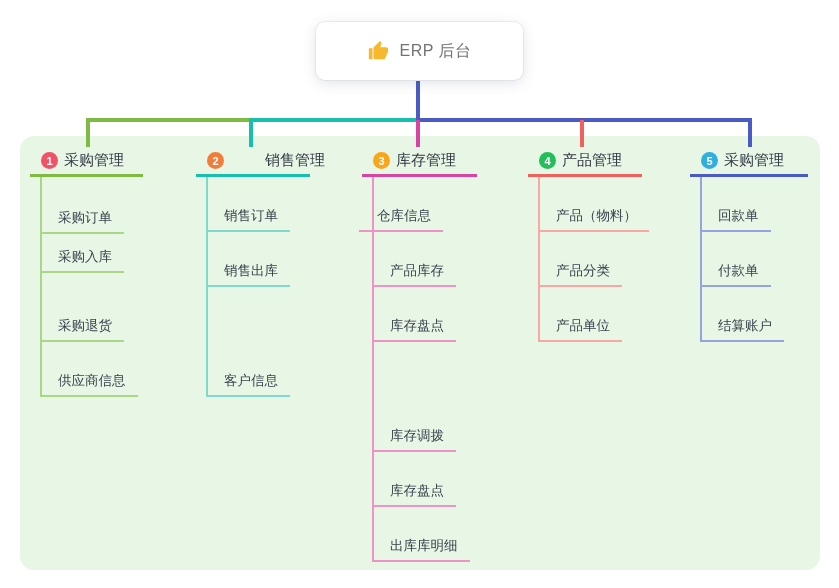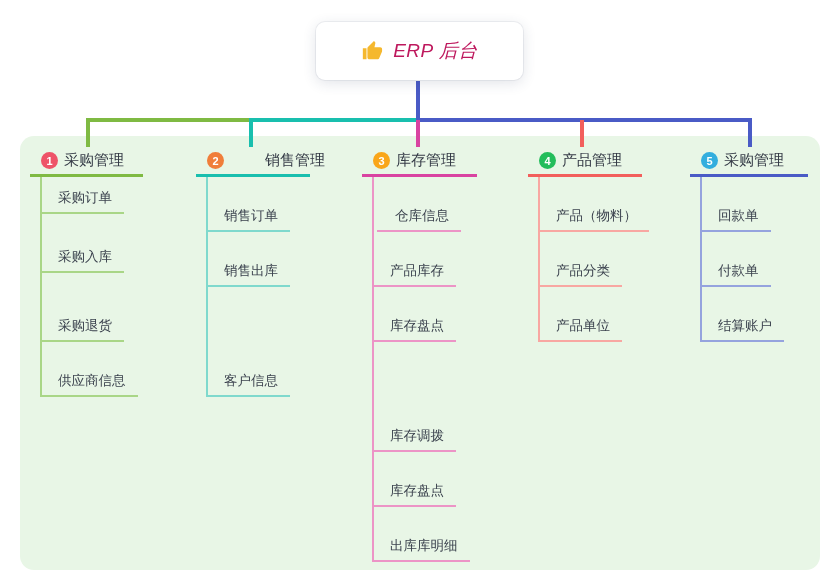--- a/index.html
+++ b/index.html
@@ -11,21 +11,21 @@
     position:absolute;left:20px;top:136px;width:800px;height:434px;
     border-radius:14px;
   }
   .root-node{
     position:absolute;left:316px;top:22px;width:207px;height:58px;
     background:#ffffff;border-radius:9px;
     box-shadow:0 3px 14px rgba(40,60,90,.14),0 0 0 1px #f1f2f4;
     display:flex;align-items:center;justify-content:center;gap:10px;
     cursor:pointer;z-index:3;
   }
-  .root-label{font-size:19px;color:#be185d;letter-spacing:.5px;font-style:italic;}
+  .root-label{font-size:16px;color:#737373;letter-spacing:.5px;}
   .line{position:absolute;z-index:1;}
   .badge{
     position:absolute;top:152px;width:17px;height:17px;border-radius:50%;
     color:#fff;font-size:11px;font-weight:bold;
     display:flex;align-items:center;justify-content:center;z-index:2;
   }
   .branch-label{
     position:absolute;top:151px;font-size:15px;font-weight:500;
     color:#343a46;z-index:2;cursor:pointer;
   }
@@ -58,38 +58,38 @@
     <svg width="22" height="22" viewBox="0 0 24 24" style="fill: rgb(245, 184, 46);">
       <path d="M2 21h4V9H2v12zM23 10c0-1.1-.9-2-2-2h-6.31l.95-4.57.03-.32c0-.41-.17-.79-.44-1.06L14.17 1 7.59 7.59C7.22 7.95 7 8.45 7 9v10c0 1.1.9 2 2 2h9c.83 0 1.54-.5 1.84-1.22l3.02-7.05c.09-.23.14-.47.14-.72v-2z"></path>
     </svg>
     <span class="root-label">ERP 后台</span>
   </div>
 
   <div class="badge" style="left: 41px; background-color: rgb(238, 83, 104);">1</div>
   <div class="branch-label" style="left:64px;">采购管理</div>
   <div class="hline" style="left: 30px; top: 174px; width: 113px; background-color: rgb(127, 186, 67);"></div>
   <div class="rail" style="left: 40px; top: 177px; height: 220px; background-color: rgb(169, 214, 135);"></div>
-  <div class="child" style="left: 40px; top: 188px; border-bottom-color: rgb(169, 214, 135);">采购订单</div>
+  <div class="child" style="left: 40px; top: 208px; border-bottom-color: rgb(169, 214, 135);">采购订单</div>
   <div class="child" style="left: 40px; top: 247px; border-bottom-color: rgb(169, 214, 135);">采购入库</div>
   <div class="child" style="left: 40px; top: 316px; border-bottom-color: rgb(169, 214, 135);">采购退货</div>
   <div class="child" style="left: 40px; top: 371px; border-bottom-color: rgb(169, 214, 135);">供应商信息</div>
 
   <div class="badge" style="left: 207px; background-color: rgb(240, 126, 58);">2</div>
   <div class="branch-label" style="left:230px;margin-left:35px;">销售管理</div>
   <div class="hline" style="left: 196px; top: 174px; width: 114px; background-color: rgb(25, 191, 174);"></div>
   <div class="rail" style="left: 206px; top: 177px; height: 220px; background-color: rgb(127, 217, 205);"></div>
   <div class="child" style="left: 206px; top: 206px; border-bottom-color: rgb(127, 217, 205);">销售订单</div>
   <div class="child" style="left: 206px; top: 261px; border-bottom-color: rgb(127, 217, 205);">销售出库</div>
   <div class="child" style="left: 206px; top: 371px; border-bottom-color: rgb(127, 217, 205);">客户信息</div>
 
   <div class="badge" style="left: 373px; background-color: rgb(249, 166, 26);">3</div>
   <div class="branch-label" style="left:396px;">库存管理</div>
   <div class="hline" style="left: 362px; top: 174px; width: 115px; background-color: rgb(217, 67, 161);"></div>
   <div class="rail" style="left: 372px; top: 177px; height: 385px; background-color: rgb(236, 148, 198);"></div>
-  <div class="child" style="left: 377px; top: 206px; border-bottom-color: rgb(236, 148, 198); text-align: center;">仓库信息</div>
+  <div class="child" style="left: 359px; top: 206px; border-bottom-color: rgb(236, 148, 198); text-align: center;">仓库信息</div>
   <div class="child" style="left: 372px; top: 261px; border-bottom-color: rgb(236, 148, 198);">产品库存</div>
   <div class="child" style="left: 372px; top: 316px; border-bottom-color: rgb(236, 148, 198);">库存盘点</div>
   <div class="child" style="left: 372px; top: 426px; border-bottom-color: rgb(236, 148, 198);">库存调拨</div>
   <div class="child" style="left: 372px; top: 481px; border-bottom-color: rgb(236, 148, 198);">库存盘点</div>
   <div class="child" style="left: 372px; top: 536px; border-bottom-color: rgb(236, 148, 198);">出库库明细</div>
 
   <div class="badge" style="left: 539px; background-color: rgb(35, 189, 91);">4</div>
   <div class="branch-label" style="left:562px;">产品管理</div>
   <div class="hline" style="left: 528px; top: 174px; width: 114px; background-color: rgb(242, 95, 92);"></div>
   <div class="rail" style="left: 538px; top: 177px; height: 165px; background-color: rgb(248, 167, 162);"></div>

